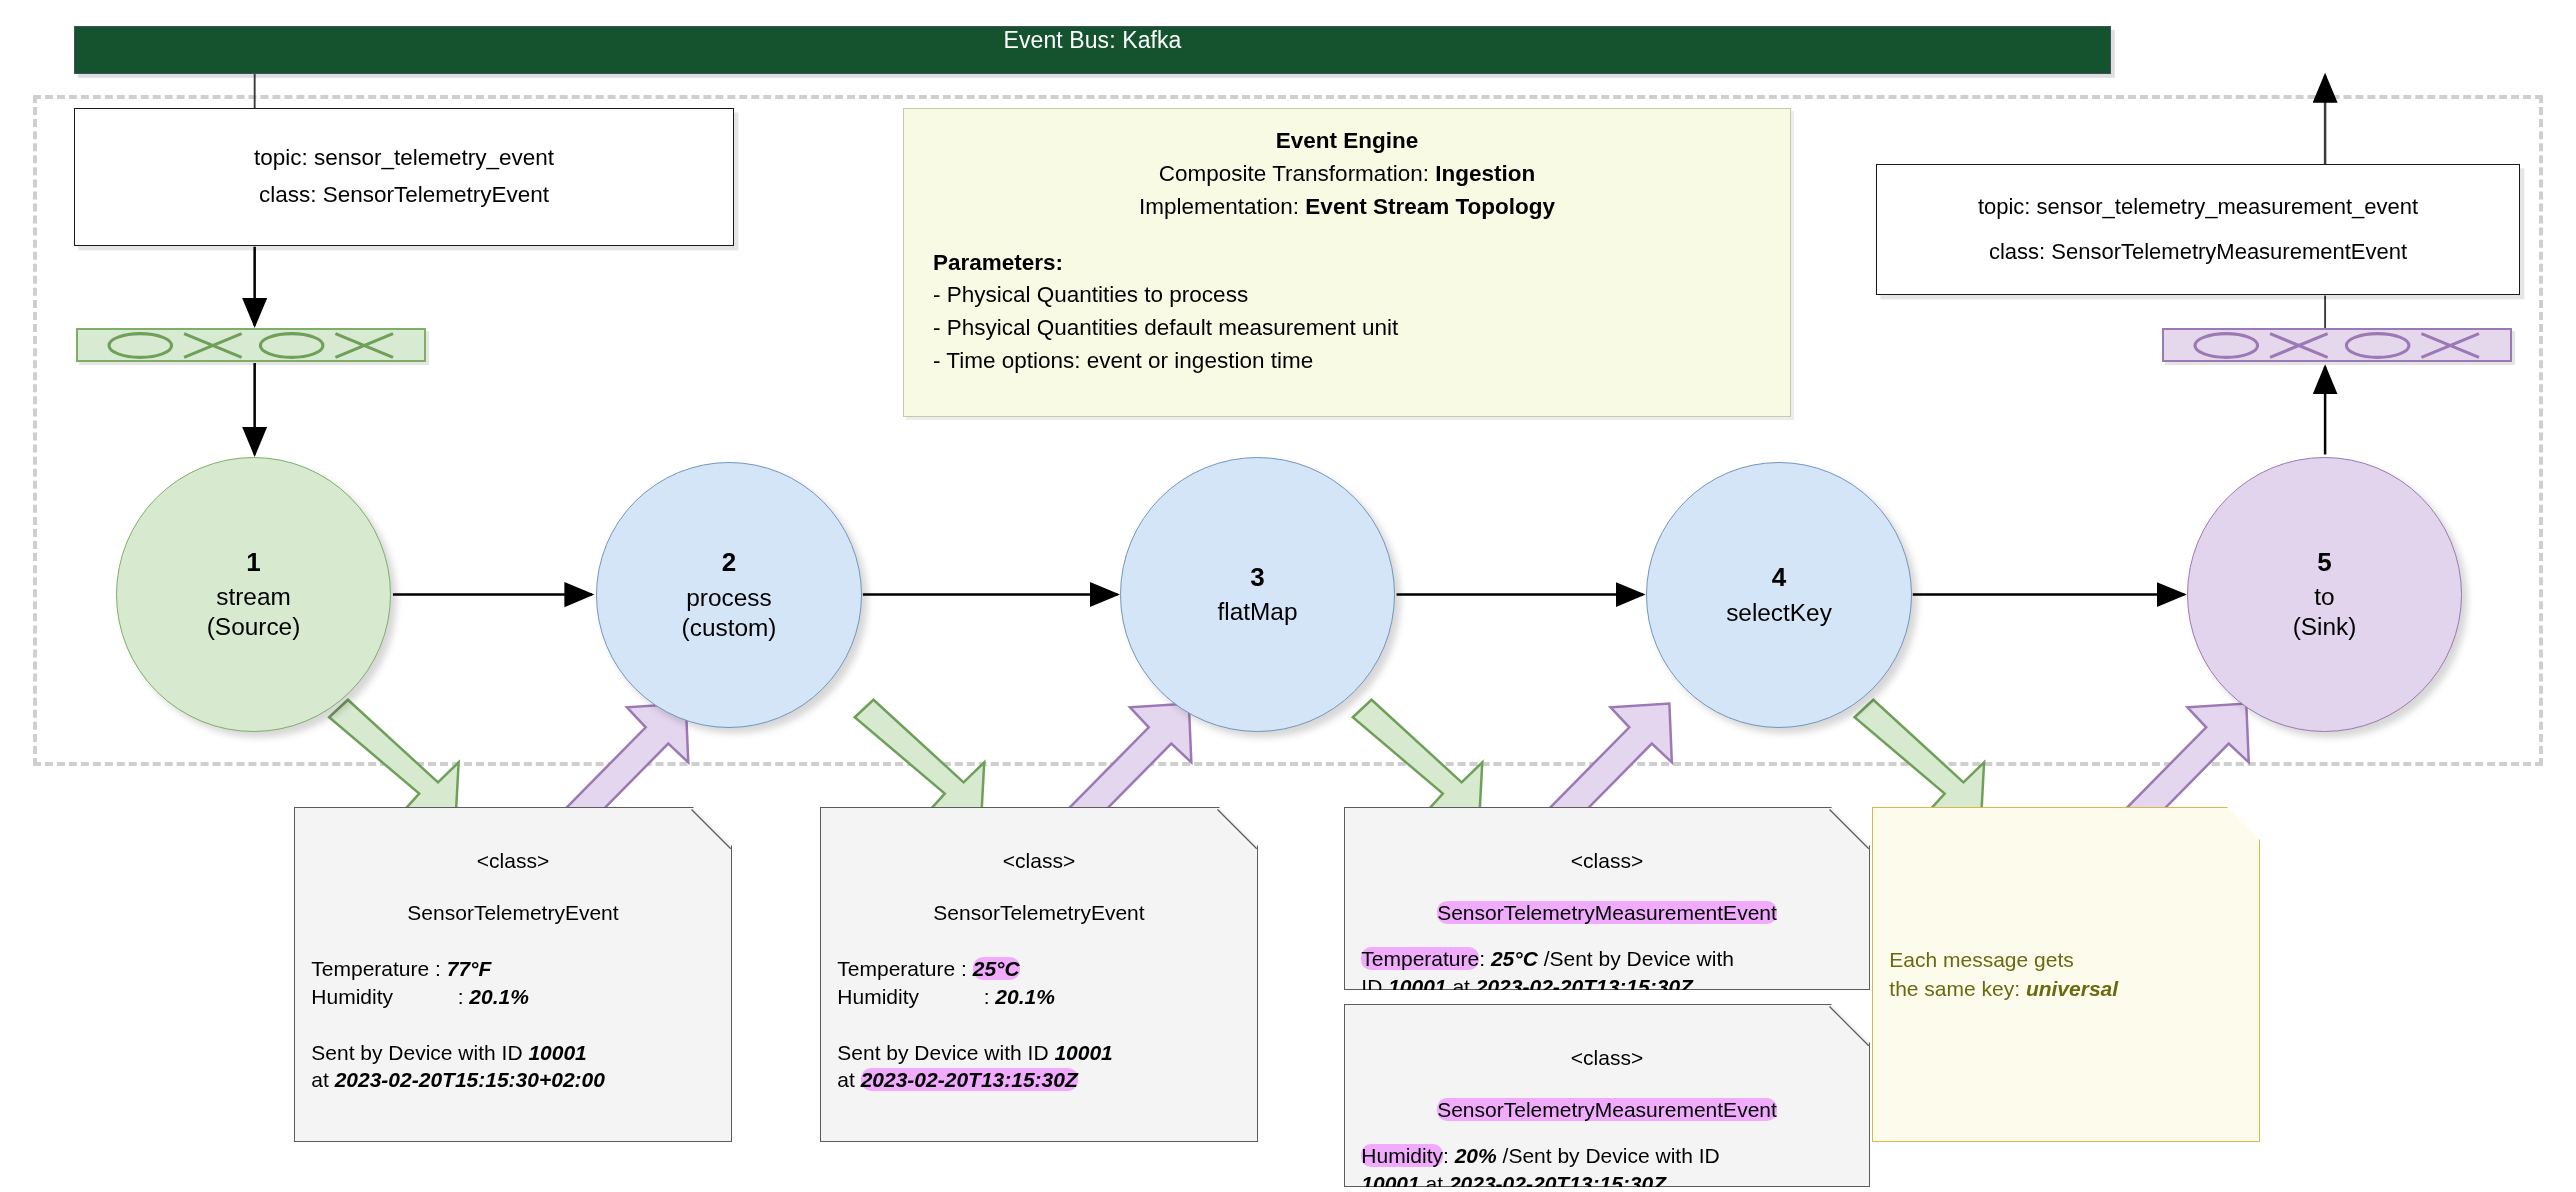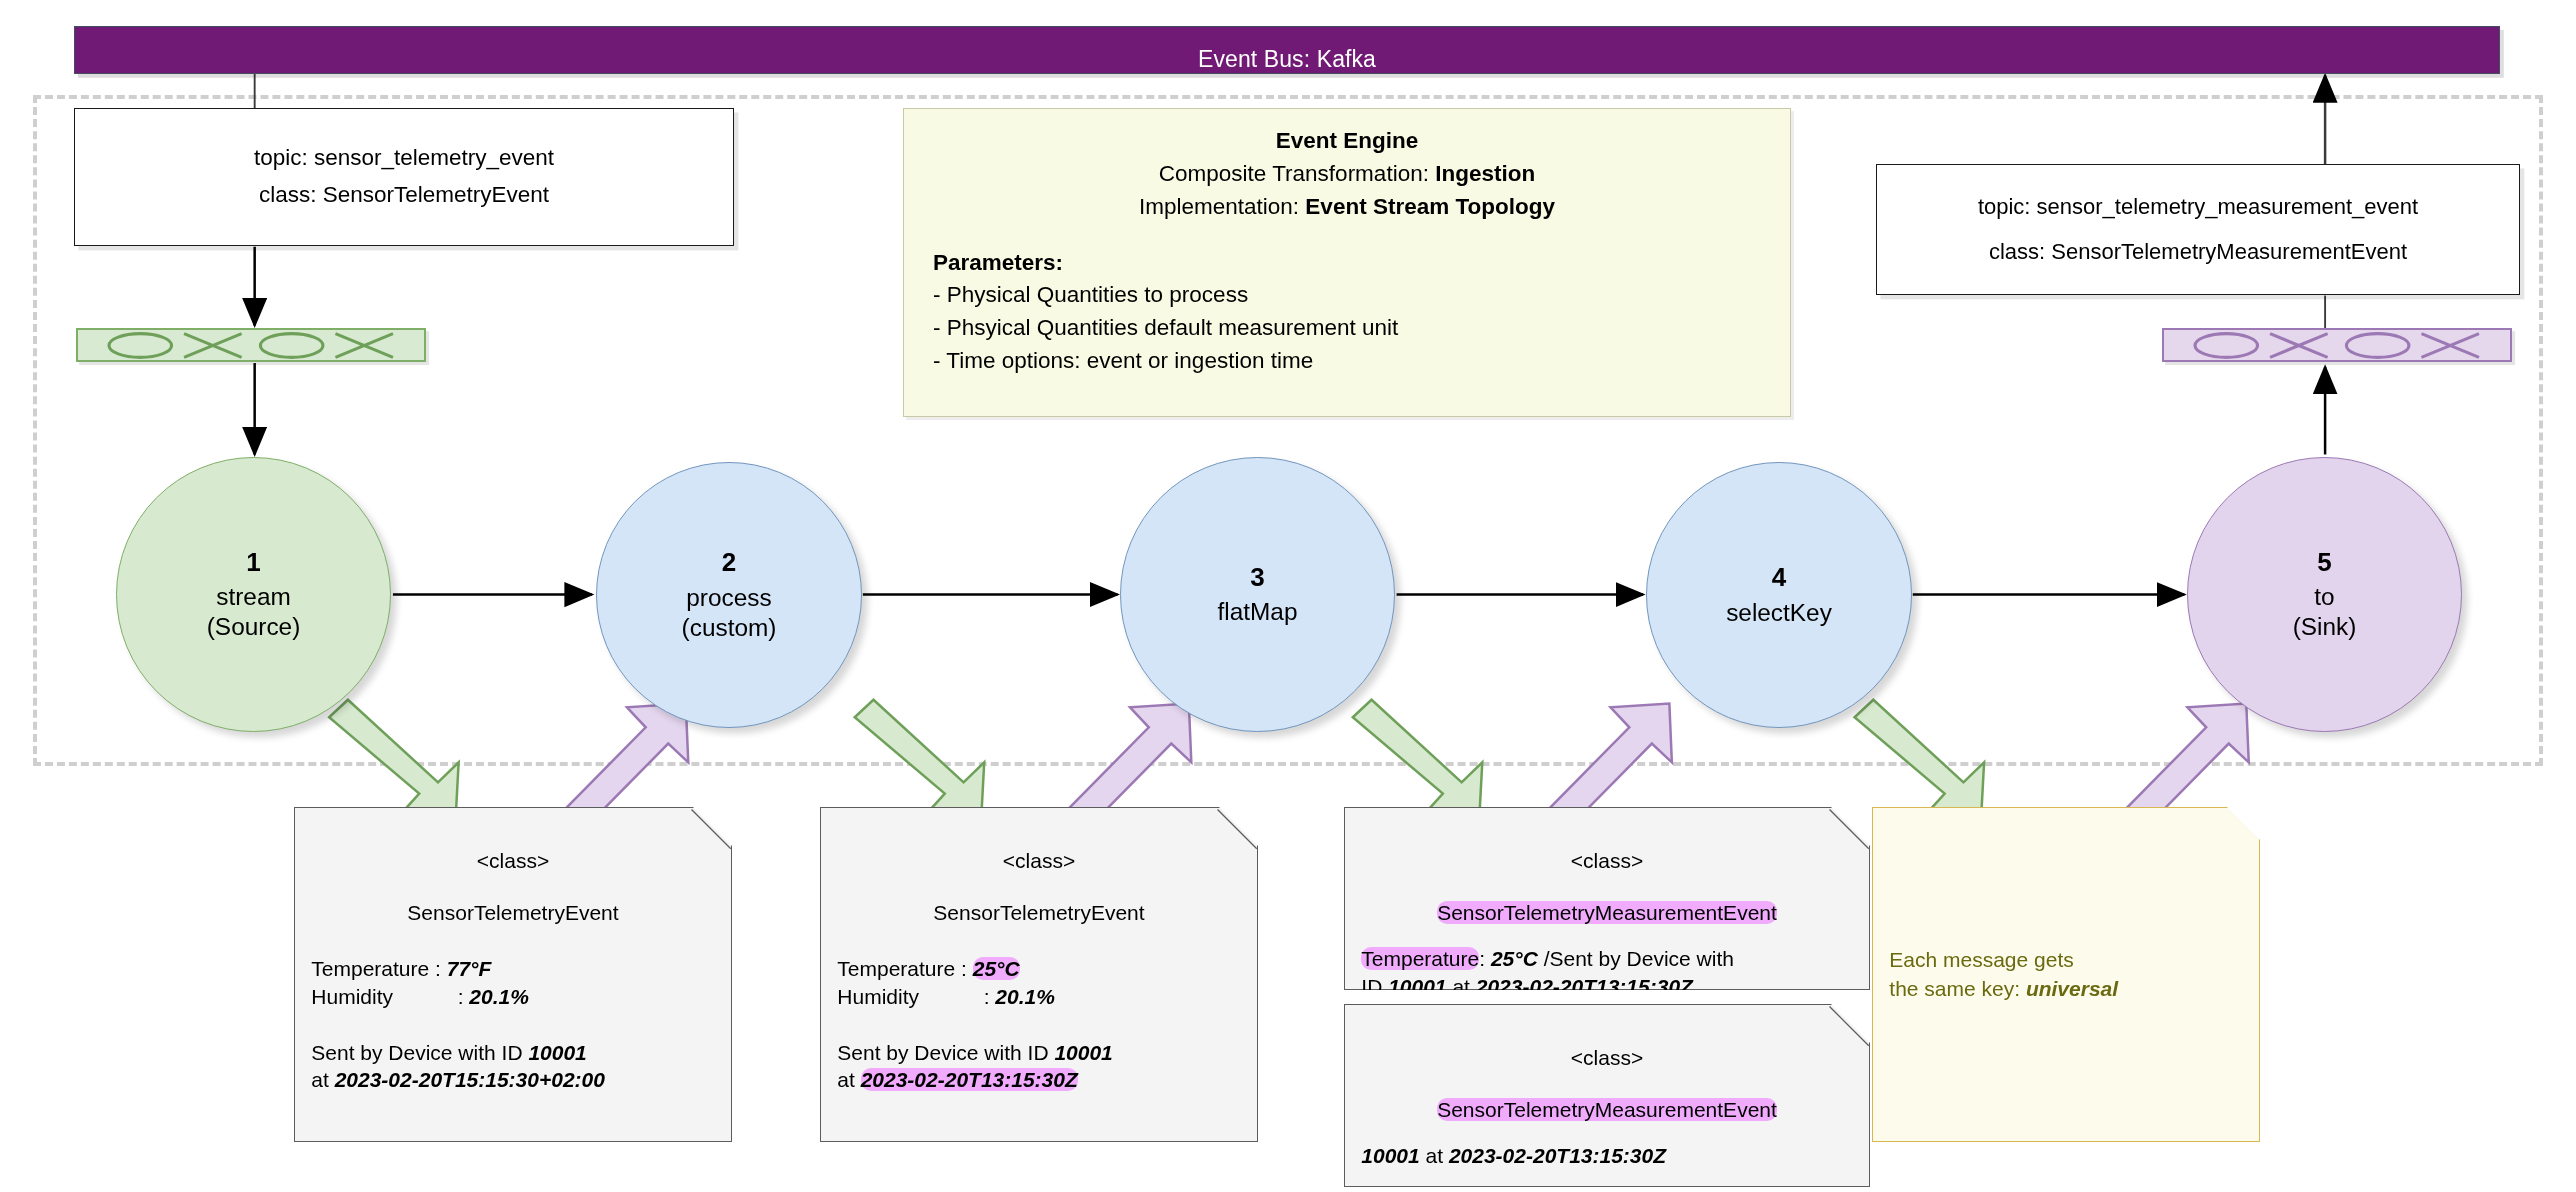--- a/index.html
+++ b/index.html
@@ -6,24 +6,24 @@
   body{
     font-family:"Liberation Sans", sans-serif;
     width:2576px;height:1193px;position:relative;overflow:hidden;
     color:#000;
   }
   .stage{position:absolute;left:0;top:0;width:2576px;height:1193px;}
   .abs{position:absolute;box-sizing:border-box;}
 
   
   #kafka-bar{
-    left:74px;top:26px;width:2426px;height:48px;
-    background:#701a75;border:1.3px solid #41505E;
+    left:74px;top:26px;width:2037px;height:48px;
+    background:#14532d;border:1.3px solid #41505E;
     box-shadow:3.8px 3.8px 0 rgba(0,0,0,.13);
-    display:flex;align-items:flex-end;justify-content:center;
+    display:flex;align-items:flex-start;justify-content:center;
     color:#ffffff;font-size:23px;letter-spacing:0.1px;
   }
 
   
   #topology-boundary{
     left:33px;top:95px;width:2510px;height:671px;
     border:4.4px dashed #cfcfcf;border-radius:1.3px;background:transparent;
   }
 
   
@@ -326,20 +326,25 @@
   <div class="abs card" id="card-4">
     <svg class="foldline" viewBox="0 0 68 68">
       <path d="M4,4 L66,66" stroke="#5C5C5C" stroke-width="2" fill="none"></path>
     </svg>
     <div class="card-center">&lt;class&gt;</div>
     <div class="card-center">
       <span class="hl">SensorTelemetryMeasurementEvent</span>
     </div>
     <div class="gap-s"></div>
     <div>
+      <span class="hl">Humidity</span><span>:</span>
+      <span class="it">20%</span>
+      <span>/</span><span>Sent by Device with ID</span>
+    </div>
+    <div>
       <span class="it">10001</span>
       <span>at</span>
       <span class="it">2023-02-20T13:15:30Z</span>
     </div>
   </div>
 
   <div class="abs" id="card-note-key">
     <div class="inner">
       <div>Each message gets</div>
       <div>

